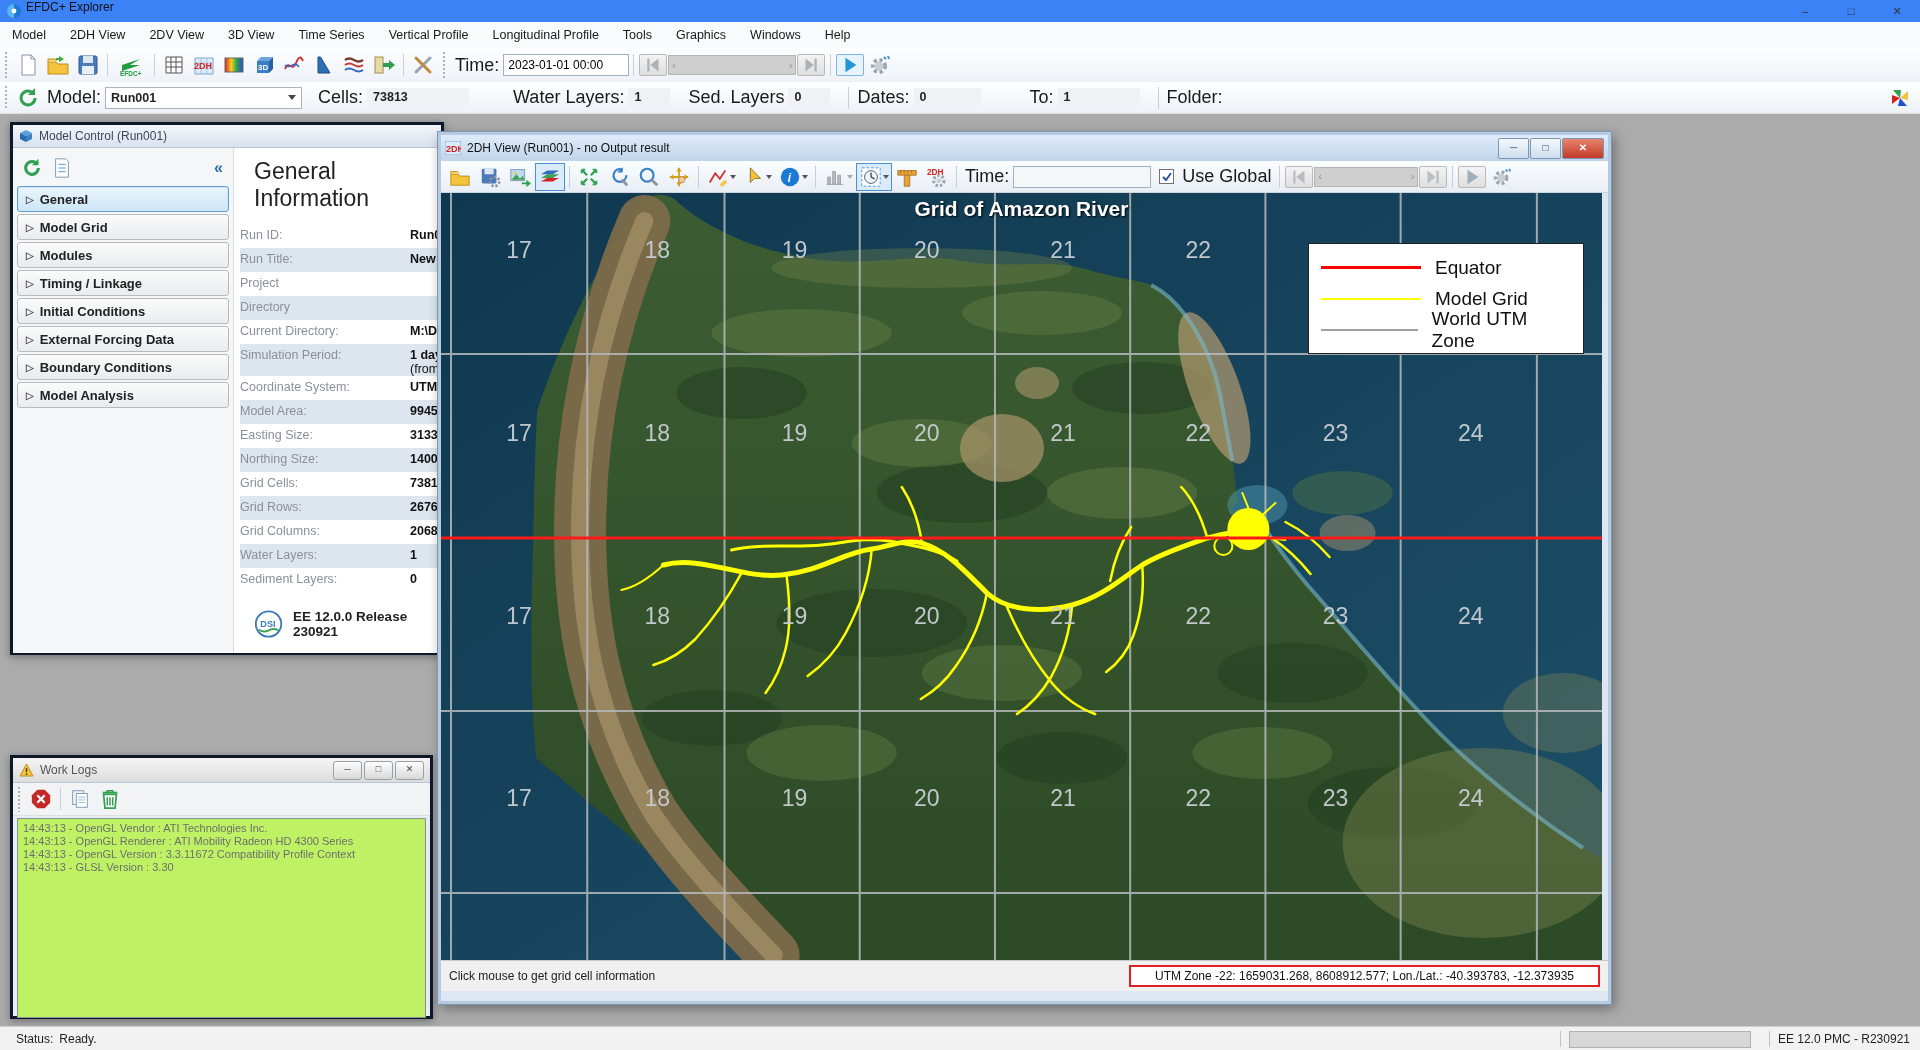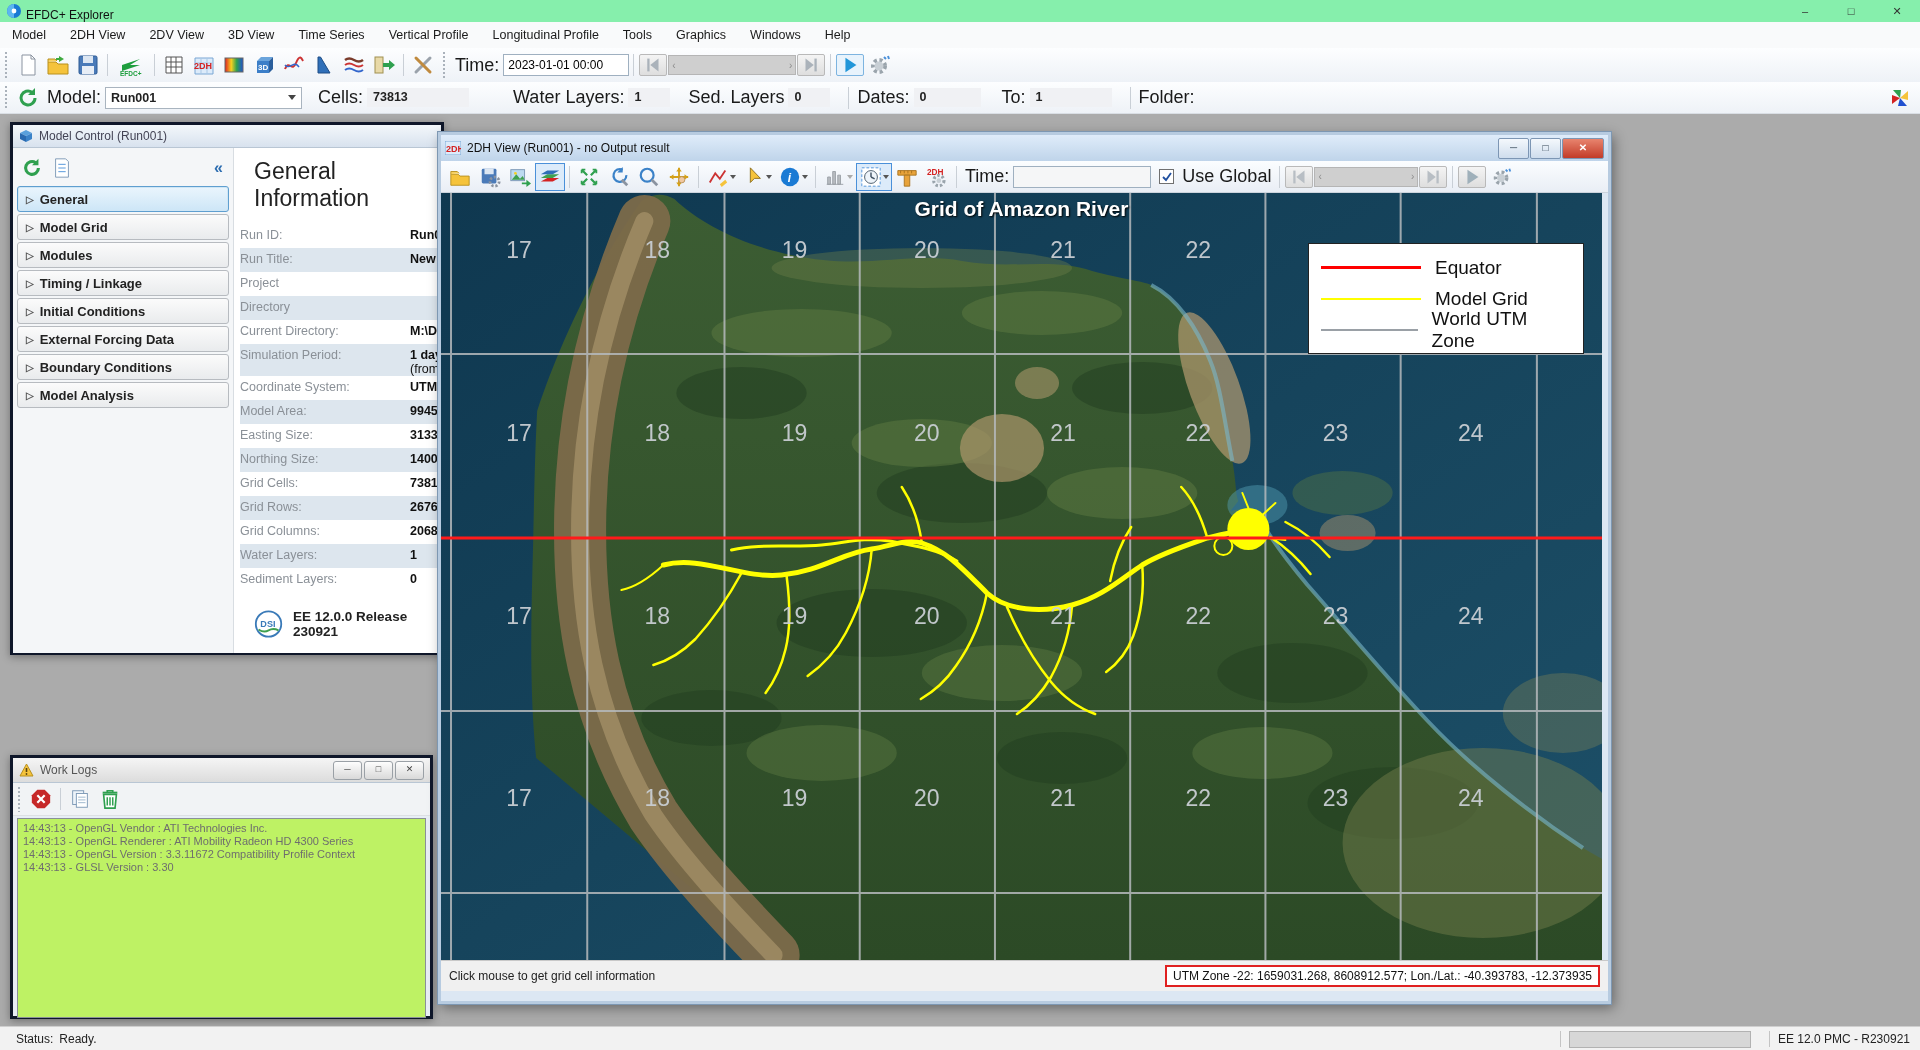--- a/index.html
+++ b/index.html
@@ -1,19 +1,19 @@
 <!DOCTYPE html>
 <html><head>
 <meta charset="utf-8">
 <style>
   html,body{margin:0;padding:0;}
   body{width:1920px;height:1050px;overflow:hidden;font-family:"Liberation Sans",sans-serif;background:#ababab;position:relative;font-size:12px;color:#222;}
   .abs{position:absolute;}
   
-  #titlebar{left:0;top:0;width:1920px;height:22px;background:#86efac;display:flex;align-items:flex-end;border-bottom:3px solid #b91c1c;}
+  #titlebar{left:0;top:0;width:1920px;height:22px;background:#3b82f6;display:flex;align-items:flex-start;border-bottom:3px solid #b91c1c;}
   #titlebar .t{font-size:12px;color:#111;margin-left:6px;}
   .winctl{margin-left:auto;display:flex;height:22px;}
   .winctl span{width:46px;text-align:center;line-height:22px;color:#333;font-size:11px;}
   #menubar{left:0;top:22px;width:1920px;height:26px;background:#f9fafb;display:flex;align-items:center;border-bottom:1px solid #e8eaec;}
   .menu-item{padding:0 12px;line-height:26px;font-size:12.5px;color:#1a1a1a;}
   .toolbar{left:0;width:1920px;background:linear-gradient(#fdfeff,#eef2f7);display:flex;align-items:center;border-bottom:1px solid #d9dee4;}
   #tb1{top:48px;height:34px;}
   #tb2{top:82px;height:31px;}
   .grip{width:5px;height:80%;margin:0 4px;background-image:radial-gradient(#aab2bb 1px,transparent 1.2px);background-size:4px 4px;}
   .tbtn{width:30px;height:28px;display:flex;align-items:center;justify-content:center;}
@@ -69,21 +69,21 @@
   .cb{width:13px;height:13px;background:#fff;border:1px solid #707070;display:inline-flex;align-items:center;justify-content:center;margin:0 4px 0 8px;}
   #v2map{position:relative;width:1161px;height:767px;overflow:hidden;background:#16455a;}
   #mapsvg{position:absolute;left:0;top:0;width:100%;height:100%;}
   #maptitle{position:absolute;left:0;top:4px;width:100%;text-align:center;color:#fff;font-weight:bold;font-size:21px;text-shadow:1px 1px 2px #000;}
   #legend{position:absolute;top:50px;right:18px;width:250px;background:#fff;border:1px solid #222;padding:8px 12px;}
   .leg-row{display:flex;align-items:center;height:31px;}
   .leg-swatch{width:100px;border-top-style:solid;margin-right:14px;}
   .leg-label{font-size:19px;color:#111;}
   .zone-num{fill:#c9ced3;font-size:23px;font-family:"Liberation Sans",sans-serif;text-anchor:middle;opacity:.95;}
   #v2status{height:30px;background:#f0f0f0;display:flex;align-items:center;padding:0 8px;font-size:12px;border-top:1px solid #c8c8c8;}
-  #utmbox{margin-left:auto;border:2px solid #e02020;background:#fff;padding:2px 6px;font-size:12px;color:#111;white-space:nowrap;}
+  #utmbox{margin-left:auto;border:2px solid #e02020;background:#fff;padding:2px 24px;font-size:12px;color:#111;white-space:nowrap;}
 </style>
 </head>
 <body>
 
 <div id="titlebar" class="abs">
   <svg class="abs" style="left:6px;top:3px" width="16" height="16" viewBox="0 0 16 16">
     <circle cx="8" cy="8" r="7" fill="#1a7ad4"></circle>
       <path d="M8 1a7 7 0 0 0 0 14z" fill="#5db6f0"></path>
       <circle cx="8" cy="8" r="2.4" fill="#fff"></circle>
   </svg>
@@ -254,21 +254,21 @@
     </div>
   <span class="lbl" style="margin-left:16px">Cells:</span>
   <div class="valbox" style="min-width:90px">73813</div>
   <span class="lbl" style="margin-left:30px">Water Layers:</span>
   <div class="valbox">1</div>
   <span class="lbl">Sed. Layers</span>
   <div class="valbox">0</div>
   <div class="sep"></div>
   <span class="lbl">Dates:</span>
   <div class="valbox" style="min-width:55px">0</div>
-  <span class="lbl" style="margin-left:7px">To:</span>
+  <span class="lbl" style="margin-left:35px">To:</span>
   <div class="valbox" style="min-width:70px">1</div>
   <div class="sep"></div>
   <span class="lbl">Folder:</span>
   <div style="flex:1"></div>
   <svg class="ic" style="margin-right:8px" viewBox="0 0 24 24">
       <path d="M12 12L5 4h8z" fill="#2fa04f"></path>
       <path d="M12 12l8-7v9z" fill="#f5c33b"></path>
       <path d="M12 12l7 8h-9z" fill="#2050d0"></path>
       <path d="M12 12l-8 6V9z" fill="#d42222"></path>
     </svg>

